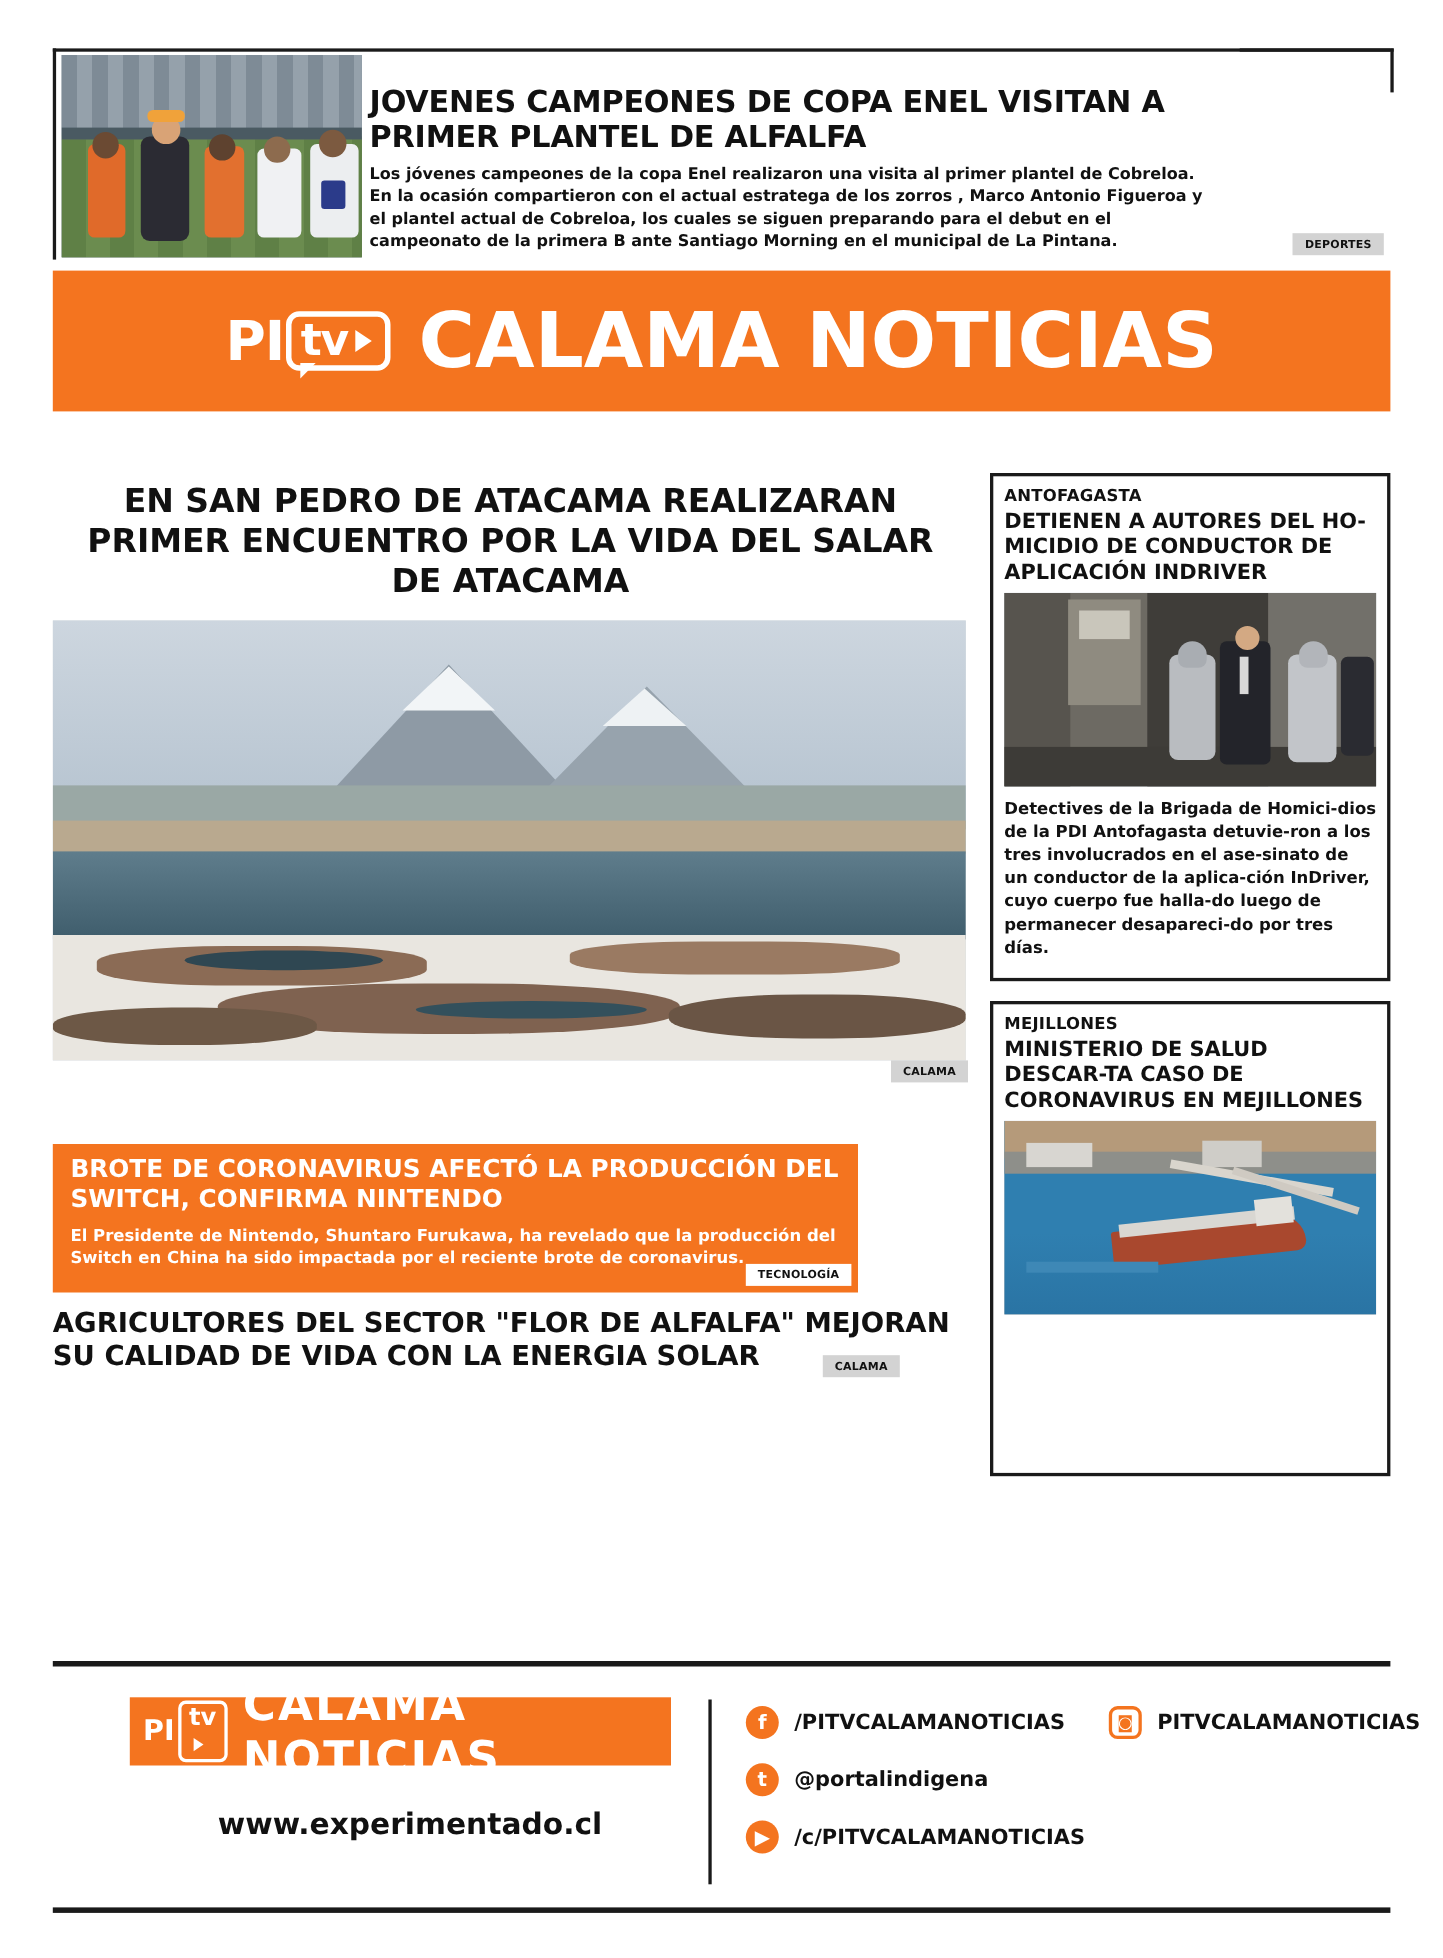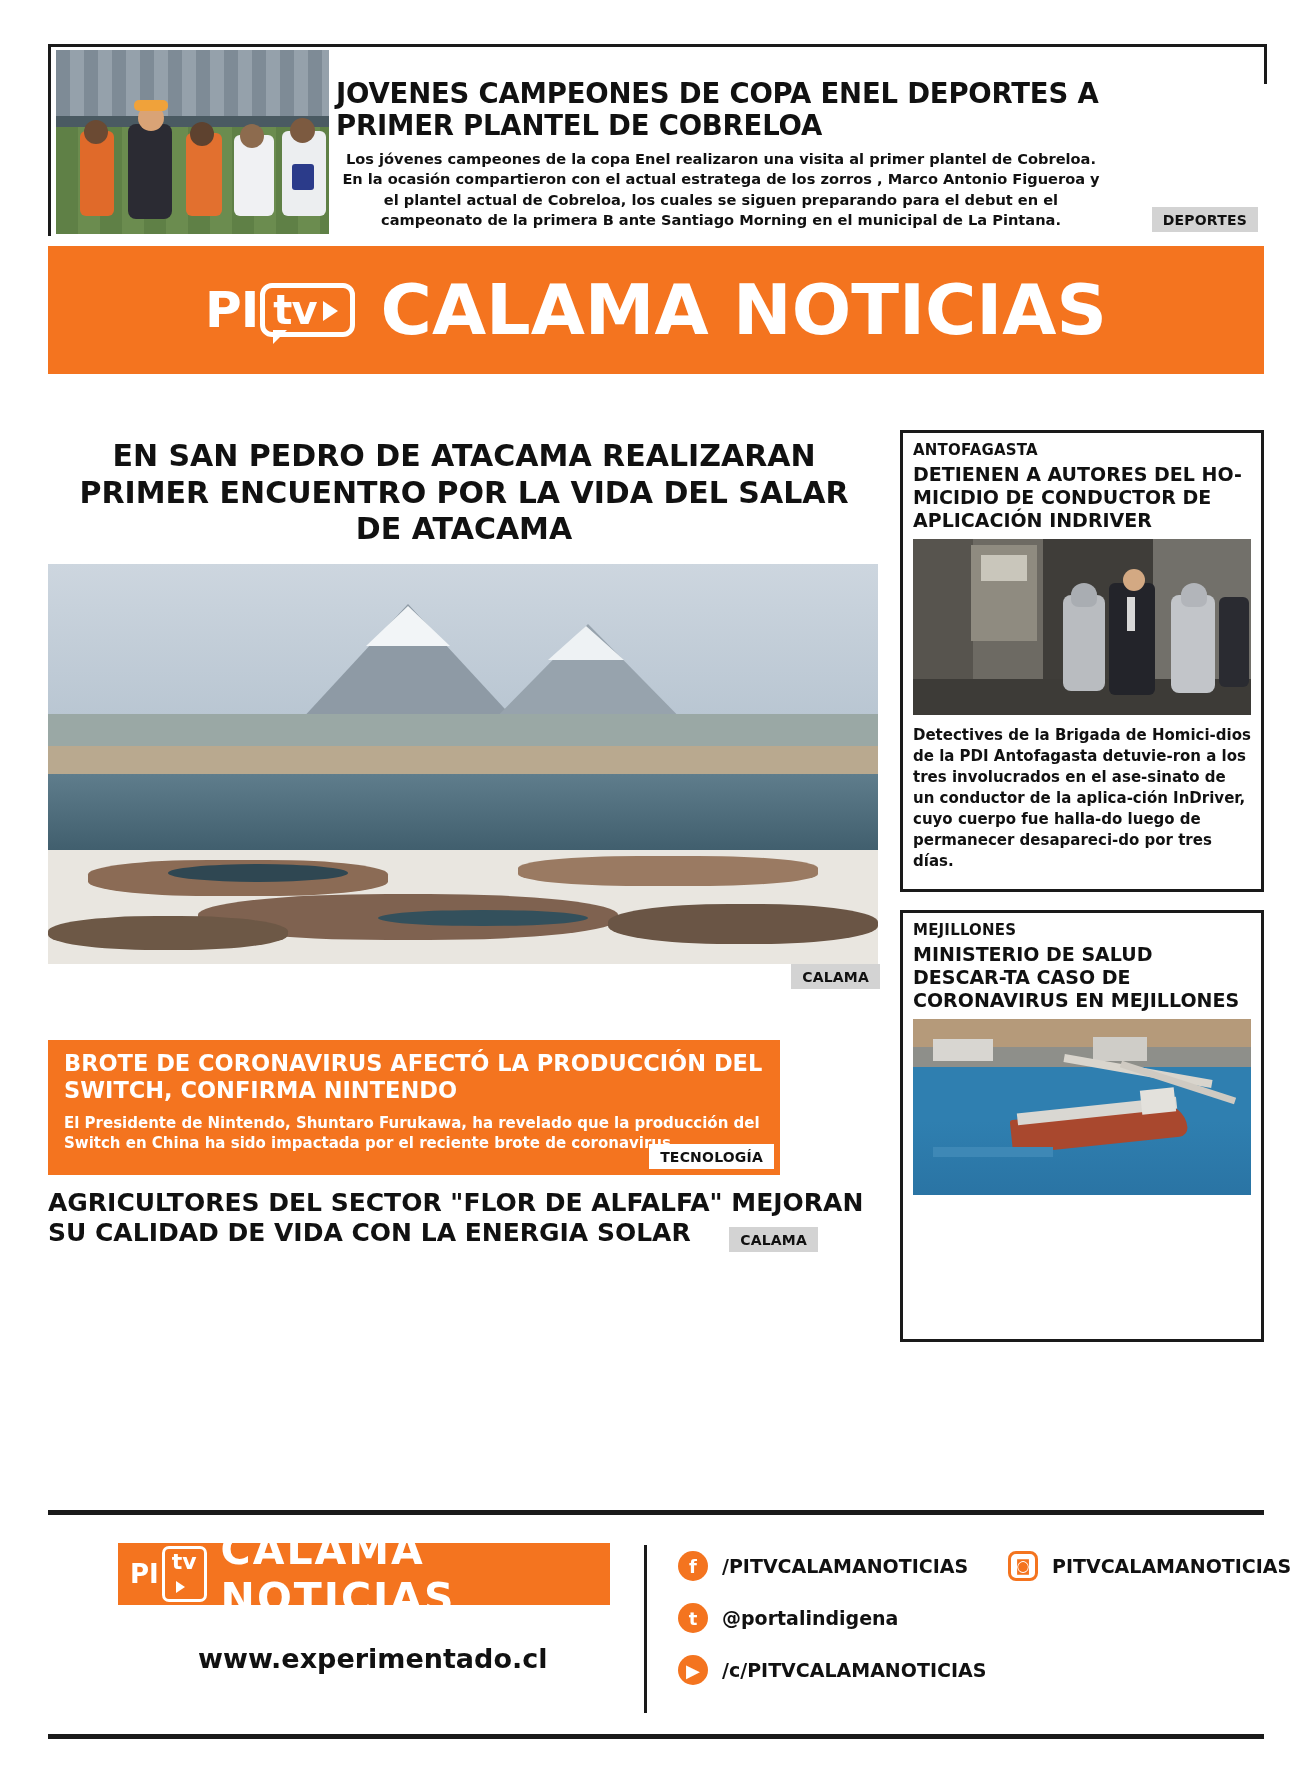--- a/index.html
+++ b/index.html
@@ -57,28 +57,27 @@
     line-height: 1.17;
     letter-spacing: -0.2px;
     color: #111;
     margin: 0 0 8px 0;
   }
   .teaser-body {
     font-weight: bold;
     font-size: 14.6px;
     line-height: 1.38;
     color: #111;
-    text-align: center;
   }
   .tag {
     display: inline-block;
     background: #d3d3d3;
     color: #111;
     font-weight: bold;
-    font-size: 14px;
+    font-size: 10px;
     padding: 5px 11px 4px 11px;
     letter-spacing: 0.2px;
   }
   .teaser-tag {
     position: absolute;
     right: 6px; bottom: 4px;
   }
 
   
   .masthead {
@@ -418,21 +417,21 @@
       <div class="ph" style="left:130px;top:45%;width:36px;height:45%;background:#e2702f;border-radius:6px;"></div>
       <div class="ph" style="left:134px;top:39%;width:24px;height:24px;background:#5e422f;border-radius:50%;"></div>
       <div class="ph" style="left:178px;top:46%;width:40px;height:44%;background:#f0f1f3;border-radius:6px;"></div>
       <div class="ph" style="left:184px;top:40%;width:24px;height:24px;background:#8d6b4e;border-radius:50%;"></div>
       <div class="ph" style="left:226px;top:44%;width:44px;height:46%;background:#eceef0;border-radius:6px;"></div>
       <div class="ph" style="left:234px;top:37%;width:25px;height:25px;background:#7c5a40;border-radius:50%;"></div>
       <div class="ph" style="left:236px;top:62%;width:22px;height:26px;background:#2b3b8a;border-radius:3px;"></div>
     </div>
 
     <div class="teaser-text">
-      <div class="teaser-title">JOVENES CAMPEONES DE COPA ENEL DEPORTES A PRIMER PLANTEL DE COBRELOA</div>
+      <div class="teaser-title">JOVENES CAMPEONES DE COPA ENEL VISITAN A PRIMER PLANTEL DE ALFALFA</div>
       <div class="teaser-body">Los jóvenes campeones de la copa Enel realizaron una visita al primer plantel de Cobreloa. En la ocasión compartieron con el actual estratega de los zorros , Marco Antonio Figueroa y el plantel actual de Cobreloa, los cuales se siguen preparando para el debut en el campeonato de la primera B ante Santiago Morning en el municipal de La Pintana.</div>
     </div>
     <div class="tag teaser-tag">DEPORTES</div>
   </div>
 
   <div class="masthead">
     <div class="logo-wrap">
       <div class="logo">
         <span class="pi">PI</span>
         <span class="tvbox">

